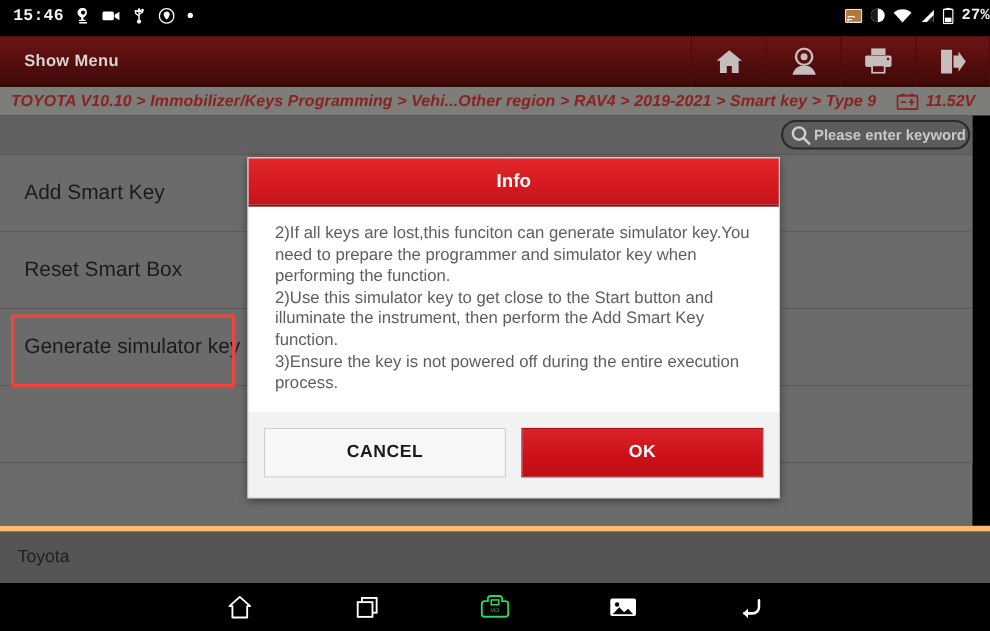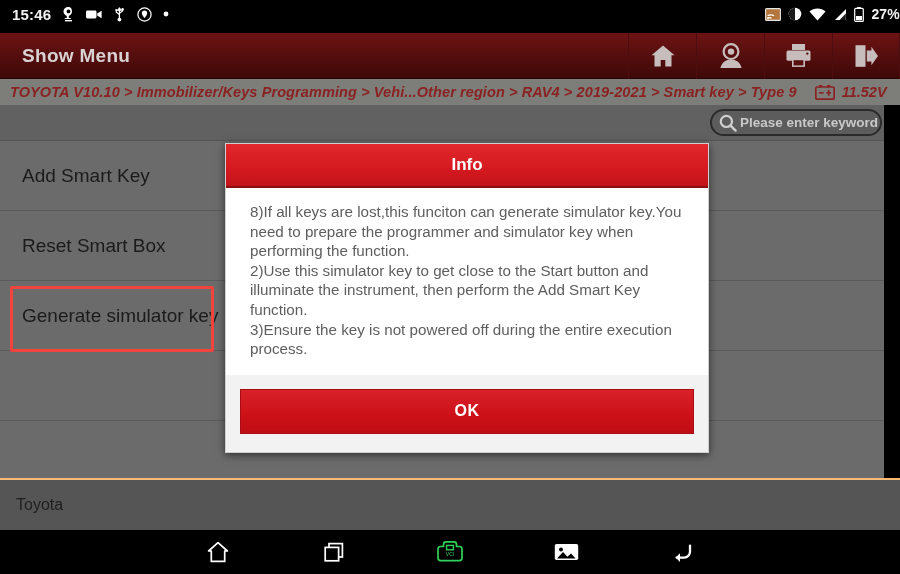--- a/index.html
+++ b/index.html
@@ -8,37 +8,37 @@
     background: #000;
     font-family: "Liberation Sans", sans-serif;
     overflow: hidden;
   }
   .screen { position: relative; width: 900px; height: 574px; background: #000; }
 
   
   .statusbar {
     position: absolute; left: 0; top: 0; width: 900px; height: 28px;
     background: #000; color: #fff;
-    display: flex; align-items: center;
+    display: flex; align-items: center; font-family: Liberation Mono, monospace;
   }
   .sb-left { display: flex; align-items: center; gap: 11px; padding-left: 12px; }
   .sb-time { font-size: 15px; font-weight: bold; letter-spacing: .2px; color:#f2f2f2; }
   .sb-right { margin-left: auto; display: flex; align-items: center; gap: 7px; }
   .sb-batt-text { font-size: 14px; font-weight: bold; color:#f2f2f2; letter-spacing:.2px; }
   .ico { display: inline-block; line-height: 0; }
 
   
   .appbar {
     position: absolute; left: 0; top: 33px; width: 900px; height: 46px;
     background: linear-gradient(to bottom, #6e1313 0%, #5a0f0f 40%, #3f0808 100%);
     display: flex; align-items: center;
     border-bottom: 1px solid #240404;
   }
   .appbar-title {
-    color: #d9d2d2; font-size: 19px; font-weight: bold;
+    color: #d9d2d2; font-size: 15px; font-weight: bold;
     padding-left: 22px; letter-spacing: .3px;
   }
   .appbar-actions { margin-left: auto; display: flex; align-items: stretch; height: 46px; }
   .appbar-btn {
     width: 68px; display: flex; align-items: center; justify-content: center;
     border-left: 1px solid #4b0d0d; cursor: pointer;
   }
   .appbar-btn:last-child { border-right: 1px solid #4b0d0d; }
 
   
@@ -82,21 +82,21 @@
   .row.highlight { position: relative; }
   .row.highlight::after {
     content: ""; position: absolute; left: 10px; top: 5px;
     width: 198px; height: 60px;
     border: 3px solid #f0443c; border-radius: 2px;
     pointer-events: none;
   }
 
   .brandbar {
     position: absolute; left: 0; top: 478px; width: 900px; height: 52px;
-    background: #555555; border-top: 2px solid #fdba74;
+    background: #555555; border-top: 5px solid #fdba74;
     display: flex; align-items: center; padding-left: 16px;
     color: #1f1f1f; font-size: 16px;
   }
 
   
   .navbar {
     position: absolute; left: 0; top: 530px; width: 900px; height: 44px;
     background: #000; display: flex; align-items: center; justify-content: space-around;
     padding: 0 160px;
   }
@@ -304,25 +304,26 @@
   </div>
 
   <div class="brandbar">
     <span>Toyota</span>
   </div>
 
   <div class="scrim">
     <div class="dialog">
       <div class="dlg-title">Info</div>
       <div class="dlg-body">
-        <p>8)If all keys are lost,this funciton can generate simulator key.You need to prepare the programmer and simulator key when performing the function.</p>
+        <p>2)If all keys are lost,this funciton can generate simulator key.You need to prepare the programmer and simulator key when performing the function.</p>
         <p>2)Use this simulator key to get close to the Start button and illuminate the instrument, then perform the Add Smart Key function.</p>
         <p>3)Ensure the key is not powered off during the entire execution process.</p>
       </div>
       <div class="dlg-actions">
+        <div class="btn btn-cancel">CANCEL</div>
         <div class="btn btn-ok">OK</div>
       </div>
     </div>
   </div>
 
   <div class="navbar">
     <div class="navbtn">
       <span class="ico">
         <svg width="24" height="24" viewBox="0 0 24 24">
             <path d="M12 2.6L2.6 11h2.7v10.4h13.4V11h2.7z" fill="none" stroke="#fff" stroke-width="1.7" stroke-linejoin="round"></path>

